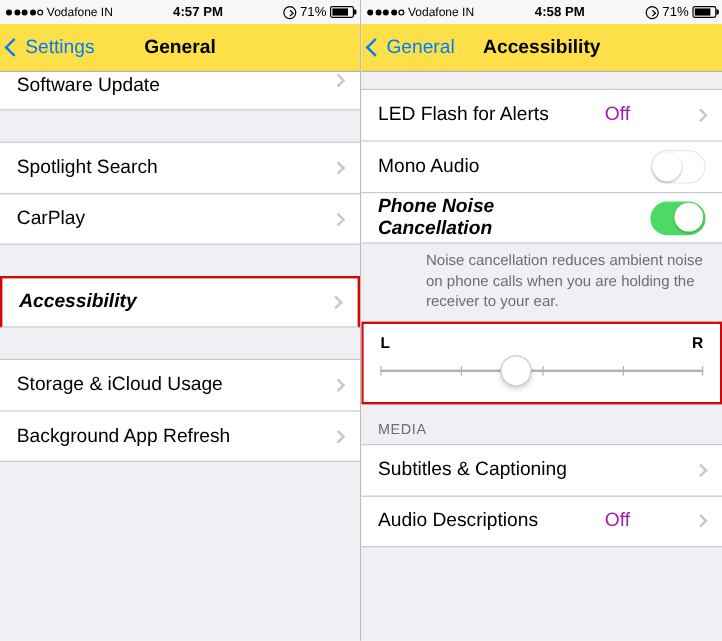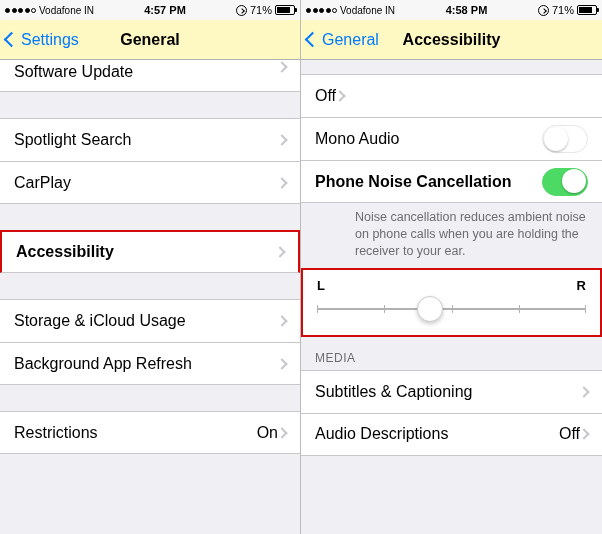--- a/index.html
+++ b/index.html
@@ -14,33 +14,33 @@
   .dot { width: 5px; height: 5px; border-radius: 50%; border: 1px solid #000; }
   .dot.filled { background: #000; }
   .carrier { font-size: 10px; font-weight: 500; }
   .time { font-size: 11px; font-weight: 600; }
   .battery-icon { width: 20px; height: 10px; border: 1px solid #000; border-radius: 2px; position: relative; }
   .battery-icon::after { content: ""; position: absolute; right: -3px; top: 2px; width: 2px; height: 4px; background: #000; border-radius: 0 1px 1px 0; }
   .battery-fill { position: absolute; left: 1px; top: 1px; bottom: 1px; width: 70%; background: #000; }
   .orient { width: 11px; height: 11px; border: 1px solid #000; border-radius: 50%; position: relative; }
   .orient::after { content: ""; position: absolute; left: 3px; top: 3px; width: 3px; height: 3px; border: 1px solid #000; border-left: none; border-bottom: none; transform: rotate(45deg); }
 
-  .navbar { height: 40px; background: #fef9c3; border-bottom: 1px solid #b2b2b2; position: relative; display: flex; align-items: center; }
+  .navbar { height: 40px; background: #fde047; border-bottom: 1px solid #b2b2b2; position: relative; display: flex; align-items: center; }
   .nav-back { display: flex; align-items: center; color: #007aff; font-size: 16px; padding-left: 6px; cursor: pointer; }
   .chev-left { width: 11px; height: 11px; border-left: 2.5px solid #007aff; border-bottom: 2.5px solid #007aff; transform: rotate(45deg); margin-right: 4px; }
   .nav-title { position: absolute; left: 0; right: 0; text-align: center; font-size: 16px; font-weight: 600; color: #000; pointer-events: none; }
 
   .list { flex: 1; overflow: hidden; }
   .group-gap { height: 26px; }
   .group-gap-sm { height: 14px; }
-  .row { background: #fff; border-top: 0.5px solid #c8c7cc; display: flex; align-items: center; padding: 0 14px; height: 43px; position: relative; }
+  .row { background: #fff; border-top: 0.5px solid #c8c7cc; display: flex; align-items: center; padding: 0 14px; height: 43px; position: relative; gap: 31px; }
   .row:last-child, .row.last { border-bottom: 0.5px solid #c8c7cc; }
   .row-label { font-size: 16px; color: #000; flex: 1; }
-  .row-label.bold { font-weight: 600; }
-  .row-value { font-size: 16px; color: #000000; margin-right: 0; }
+  .row-label.bold { font-weight: 600; font-style: italic; }
+  .row-value { font-size: 16px; color: #a21caf; margin-right: 24px; }
   .chev-right { width: 8px; height: 8px; border-top: 2px solid #c7c7cc; border-right: 2px solid #c7c7cc; transform: rotate(45deg); }
   .row.first-cut { border-top: none; height: 32px; align-items: flex-start; padding-top: 3px; }
 
   .highlight { border: 2.5px solid #d30909; }
 
   .toggle { width: 46px; height: 28px; border-radius: 14px; position: relative; }
   .toggle.off { background: #fff; border: 1.5px solid #e5e5ea; }
   .toggle.off .knob { left: 1px; }
   .toggle.on { background: #4cd964; border: 1.5px solid #4cd964; }
   .toggle.on .knob { right: 1px; }
@@ -114,25 +114,20 @@
       <div class="group-gap"></div>
       <div class="row">
         <span class="row-label">Storage &amp; iCloud Usage</span>
         <div class="chev-right"></div>
       </div>
       <div class="row last">
         <span class="row-label">Background App Refresh</span>
         <div class="chev-right"></div>
       </div>
       <div class="group-gap"></div>
-      <div class="row last">
-        <span class="row-label">Restrictions</span>
-        <span class="row-value">On</span>
-        <div class="chev-right"></div>
-      </div>
     </div>
   </div>
 
   <div class="pane">
     <div class="statusbar">
       <div class="sb-left">
         <div class="dots">
           <div class="dot filled"></div>
             <div class="dot filled"></div>
             <div class="dot filled"></div>
@@ -155,20 +150,21 @@
       <div class="nav-back">
         <div class="chev-left"></div>
         <span>General</span>
       </div>
       <div class="nav-title">Accessibility</div>
     </div>
 
     <div class="list">
       <div class="group-gap-sm"></div>
       <div class="row">
+        <span class="row-label">LED Flash for Alerts</span>
         <span class="row-value">Off</span>
         <div class="chev-right"></div>
       </div>
       <div class="row">
         <span class="row-label">Mono Audio</span>
         <div class="toggle off">
             <div class="knob"></div>
           </div>
       </div>
       <div class="row last">

